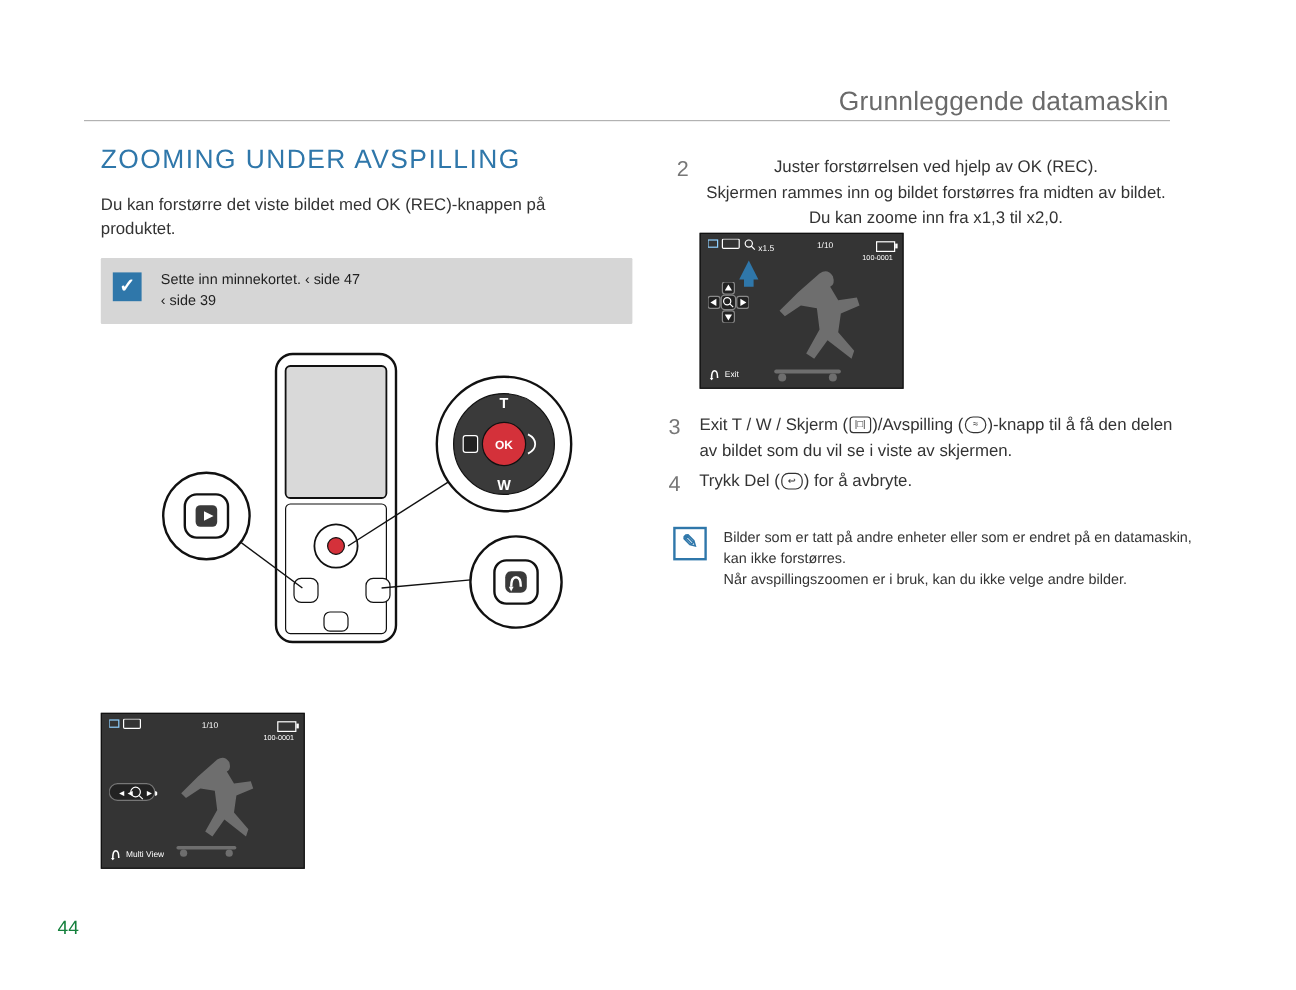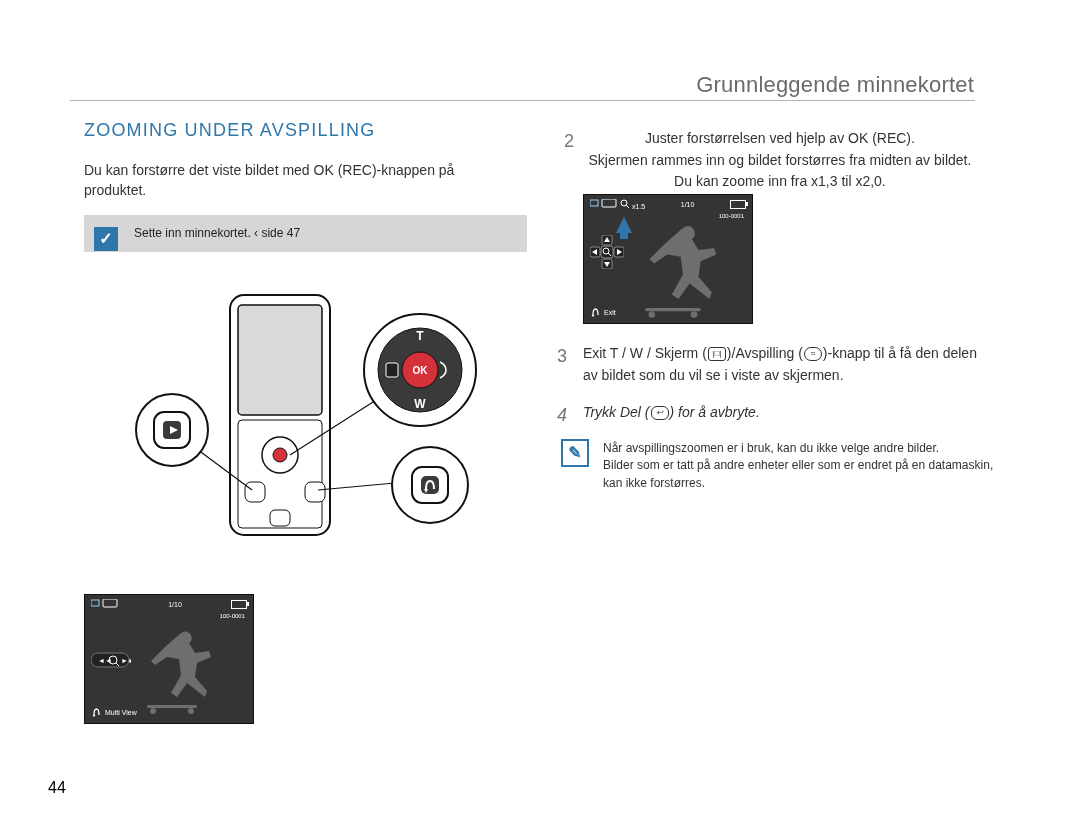--- a/index.html
+++ b/index.html
@@ -30,21 +30,21 @@
     top: 100px;
     left: 70px;
     right: 105px;
     border-top: 1px solid #b2b2b2;
   }
   .h1 {
     position: absolute;
     top: 120px;
     left: 84px;
     color: #2f77aa;
-    font-size: 18px;
+    font-size: 22px;
     letter-spacing: 1.2px;
   }
   .intro {
     position: absolute;
     top: 160px;
     left: 84px;
     width: 430px;
     font-size: 14px;
     line-height: 1.45;
     color: #333;
@@ -119,24 +119,23 @@
     text-align: center;
   }
   .step3 {
     position: absolute;
     top: 343px;
     left: 557px;
     width: 438px;
   }
   .step4 {
     position: absolute;
-    top: 402px;
+    top: 390px;
     left: 557px;
     width: 420px;
-    font-style: italic;
   }
   .notebox2 {
     position: absolute;
     top: 436px;
     left: 557px;
     width: 440px;
     padding: 4px 0 4px 46px;
     font-size: 12px;
     line-height: 1.45;
     color: #333;
@@ -154,23 +153,23 @@
     justify-content: center;
   }
   .notebox2 .icon span {
     color: #2f77aa;
     font-size: 16px;
     font-weight: bold;
   }
   .pagenum {
     position: absolute;
     left: 48px;
-    bottom: 28px;
+    bottom: 42px;
     font-size: 16px;
-    color: #000000;
+    color: #15803d;
   }
   .inline-icon {
     display: inline-block;
     width: 16px;
     height: 12px;
     border: 1px solid #333;
     border-radius: 3px;
     vertical-align: middle;
     font-size: 8px;
     text-align: center;
@@ -224,32 +223,33 @@
   }
   .battery::after {
     content: ''; position: absolute; right: -3px; top: 1px; width: 2px; height: 4px; background: #fff;
   }
   .battery .fill { background: #fff; height: 100%; }
 </style>
 </head>
 <body>
 <div class="page">
 
-<div class="breadcrumb">Grunnleggende minnekortet</div>
+<div class="breadcrumb">Grunnleggende datamaskin</div>
 <div class="hr"></div>
 
 <div class="h1">ZOOMING UNDER AVSPILLING</div>
 
 <div class="intro">Du kan forstørre det viste bildet med OK (REC)-knappen på produktet.</div>
 
 <div class="notebox1">
   <div class="icon">
         <span>✓</span>
       </div>
   <div>Sette inn minnekortet. ‹ side 47</div>
+  <div>‹ side 39</div>
 </div>
 
 <div class="device">
   <svg width="360" height="260" viewBox="0 0 360 260">
 
     <rect x="100" y="5" width="100" height="240" rx="14" fill="#fff" stroke="#111" stroke-width="2"></rect>
     <rect x="108" y="15" width="84" height="110" rx="4" fill="#d9d9d9" stroke="#111" stroke-width="1.5"></rect>
 
     <rect x="108" y="130" width="84" height="108" rx="4" fill="#fff" stroke="#111" stroke-width="1"></rect>
 
@@ -402,19 +402,19 @@
   <span class="num">4</span>
   <span>
     <span>Trykk Del (</span><span class="inline-icon" style="border-radius:6px;">↩</span><span>) for å avbryte.</span>
   </span>
 </div>
 
 <div class="notebox2">
   <div class="icon">
         <span>✎</span>
       </div>
+  <div>Bilder som er tatt på andre enheter eller som er endret på en datamaskin, kan ikke forstørres.</div>
   <div>Når avspillingszoomen er i bruk, kan du ikke velge andre bilder.</div>
-  <div>Bilder som er tatt på andre enheter eller som er endret på en datamaskin, kan ikke forstørres.</div>
 </div>
 
 <div class="pagenum">44</div>
 
 </div>
 
 </body></html>

